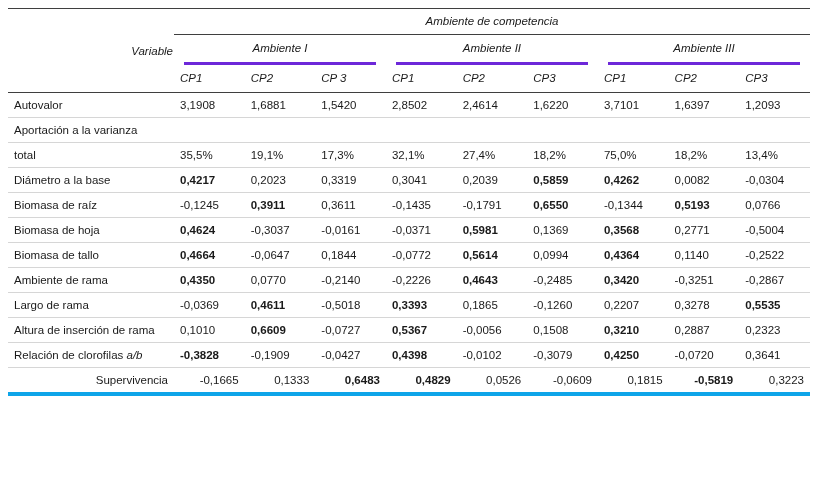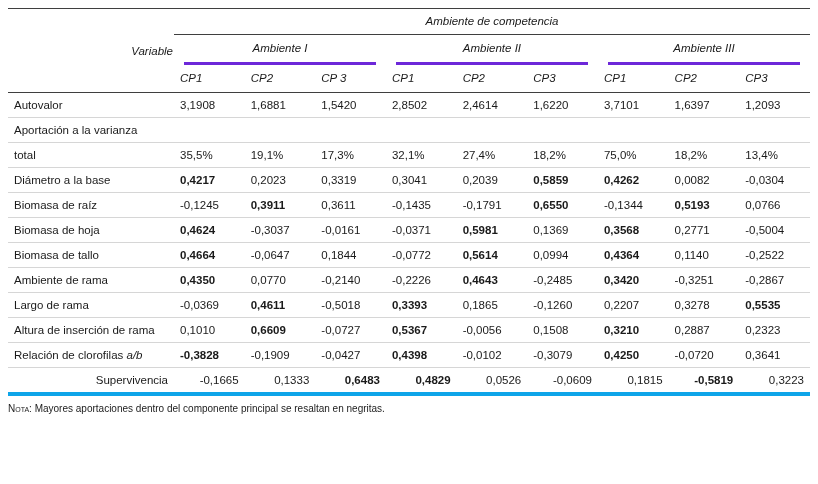--- a/index.html
+++ b/index.html
@@ -253,16 +253,15 @@
           <td>0,0526</td>
           <td>-0,0609</td>
           <td>0,1815</td>
           <td class="bold">-0,5819</td>
           <td>0,3223</td>
         </tr>
       </tbody>
   </table>
 
   <div class="notes">
-    <p><span class="sc">Nota: </span><span>Mayores aportaciones dentro del componente principal se resaltan en negritas.</span></p>
   </div>
 
 </div>
 
 </body></html>

